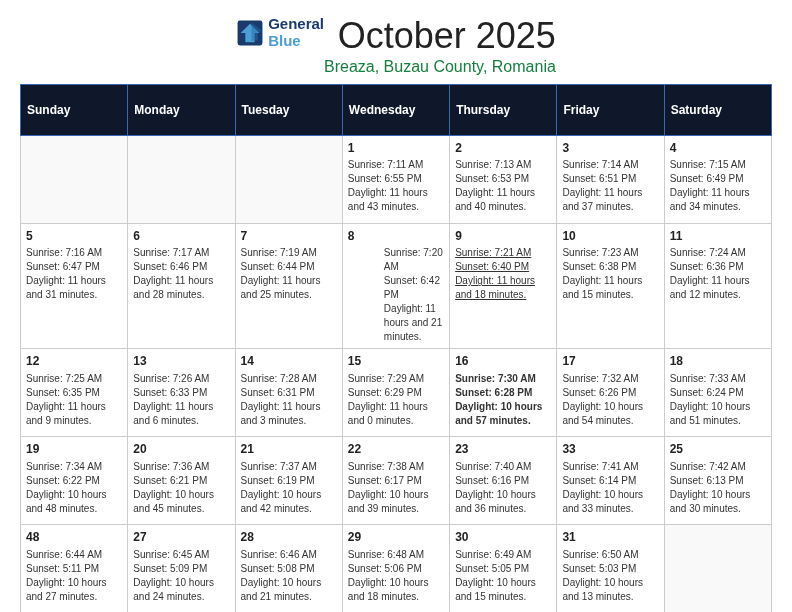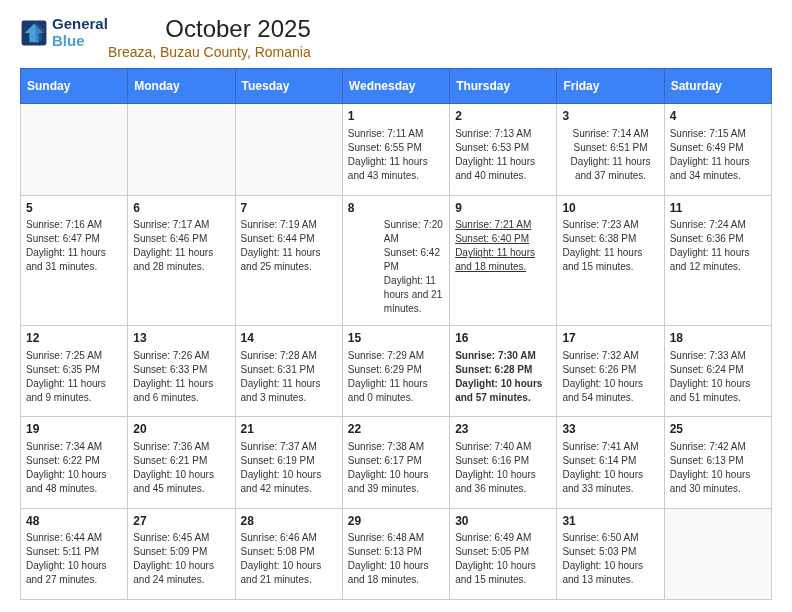--- a/index.html
+++ b/index.html
@@ -13,21 +13,21 @@
     .page {
       width: 792px;
       height: 612px;
       padding: 16px 20px 12px 20px;
       display: flex;
       flex-direction: column;
     }
     .header {
       display: flex;
       align-items: flex-start;
-      justify-content: flex-start;
+      justify-content: center;
       margin-bottom: 8px;
     }
     .logo {
       display: flex;
       align-items: center;
       gap: 4px;
     }
     .logo-text {
       font-size: 15px;
       font-weight: bold;
@@ -38,43 +38,43 @@
       color: #4a9fd4;
     }
     .logo-icon {
       width: 28px;
       height: 28px;
     }
     .title-block {
       text-align: right;
     }
     .calendar-title {
-      font-size: 24px;
+      font-size: 36px;
       color: #222;
       font-weight: 300;
       line-height: 1.1;
     }
     .calendar-subtitle {
-      font-size: 14px;
-      color: #a16207;
+      font-size: 16px;
+      color: #15803d;
       margin-top: 2px;
     }
     .calendar {
       flex: 1;
       border: 1px solid #ccc;
       border-collapse: collapse;
       width: 100%;
       table-layout: fixed;
       font-size: 10.5px;
     }
     .calendar thead tr th {
-      background: #3b82f6;
+      background: #0f172a;
       color: #fff;
       text-align: left;
-      padding: 10px 6px;
+      padding: 18px 6px;
       font-size: 12px;
       font-weight: bold;
       border: 1px solid #3a66b8;
     }
     .calendar tbody tr td {
       border: 1px solid #ccc;
       vertical-align: top;
       padding: 4px 5px;
       height: 88px;
       color: #222;
@@ -140,21 +140,21 @@
 Daylight: 11 hours and 43 minutes.</div>
           </td>
           <td>
             <span class="day-number">2</span>
             <div class="day-info" style="white-space: pre-line;">Sunrise: 7:13 AM
 Sunset: 6:53 PM
 Daylight: 11 hours and 40 minutes.</div>
           </td>
           <td>
             <span class="day-number">3</span>
-            <div class="day-info" style="white-space: pre-line; text-align: center;">Sunrise: 7:14 AM
+            <div class="day-info" style="white-space: pre-line;">Sunrise: 7:14 AM
 Sunset: 6:51 PM
 Daylight: 11 hours and 37 minutes.</div>
           </td>
           <td>
             <span class="day-number">4</span>
             <div class="day-info" style="white-space: pre-line;">Sunrise: 7:15 AM
 Sunset: 6:49 PM
 Daylight: 11 hours and 34 minutes.</div>
           </td>
         </tr>
@@ -305,21 +305,21 @@
           </td>
           <td>
             <span class="day-number">28</span>
             <div class="day-info" style="white-space: pre-line;">Sunrise: 6:46 AM
 Sunset: 5:08 PM
 Daylight: 10 hours and 21 minutes.</div>
           </td>
           <td>
             <span class="day-number">29</span>
             <div class="day-info" style="white-space: pre-line;">Sunrise: 6:48 AM
-Sunset: 5:13 PM
+Sunset: 5:06 PM
 Daylight: 10 hours and 18 minutes.</div>
           </td>
           <td>
             <span class="day-number">30</span>
             <div class="day-info" style="white-space: pre-line;">Sunrise: 6:49 AM
 Sunset: 5:05 PM
 Daylight: 10 hours and 15 minutes.</div>
           </td>
           <td>
             <span class="day-number">31</span>

